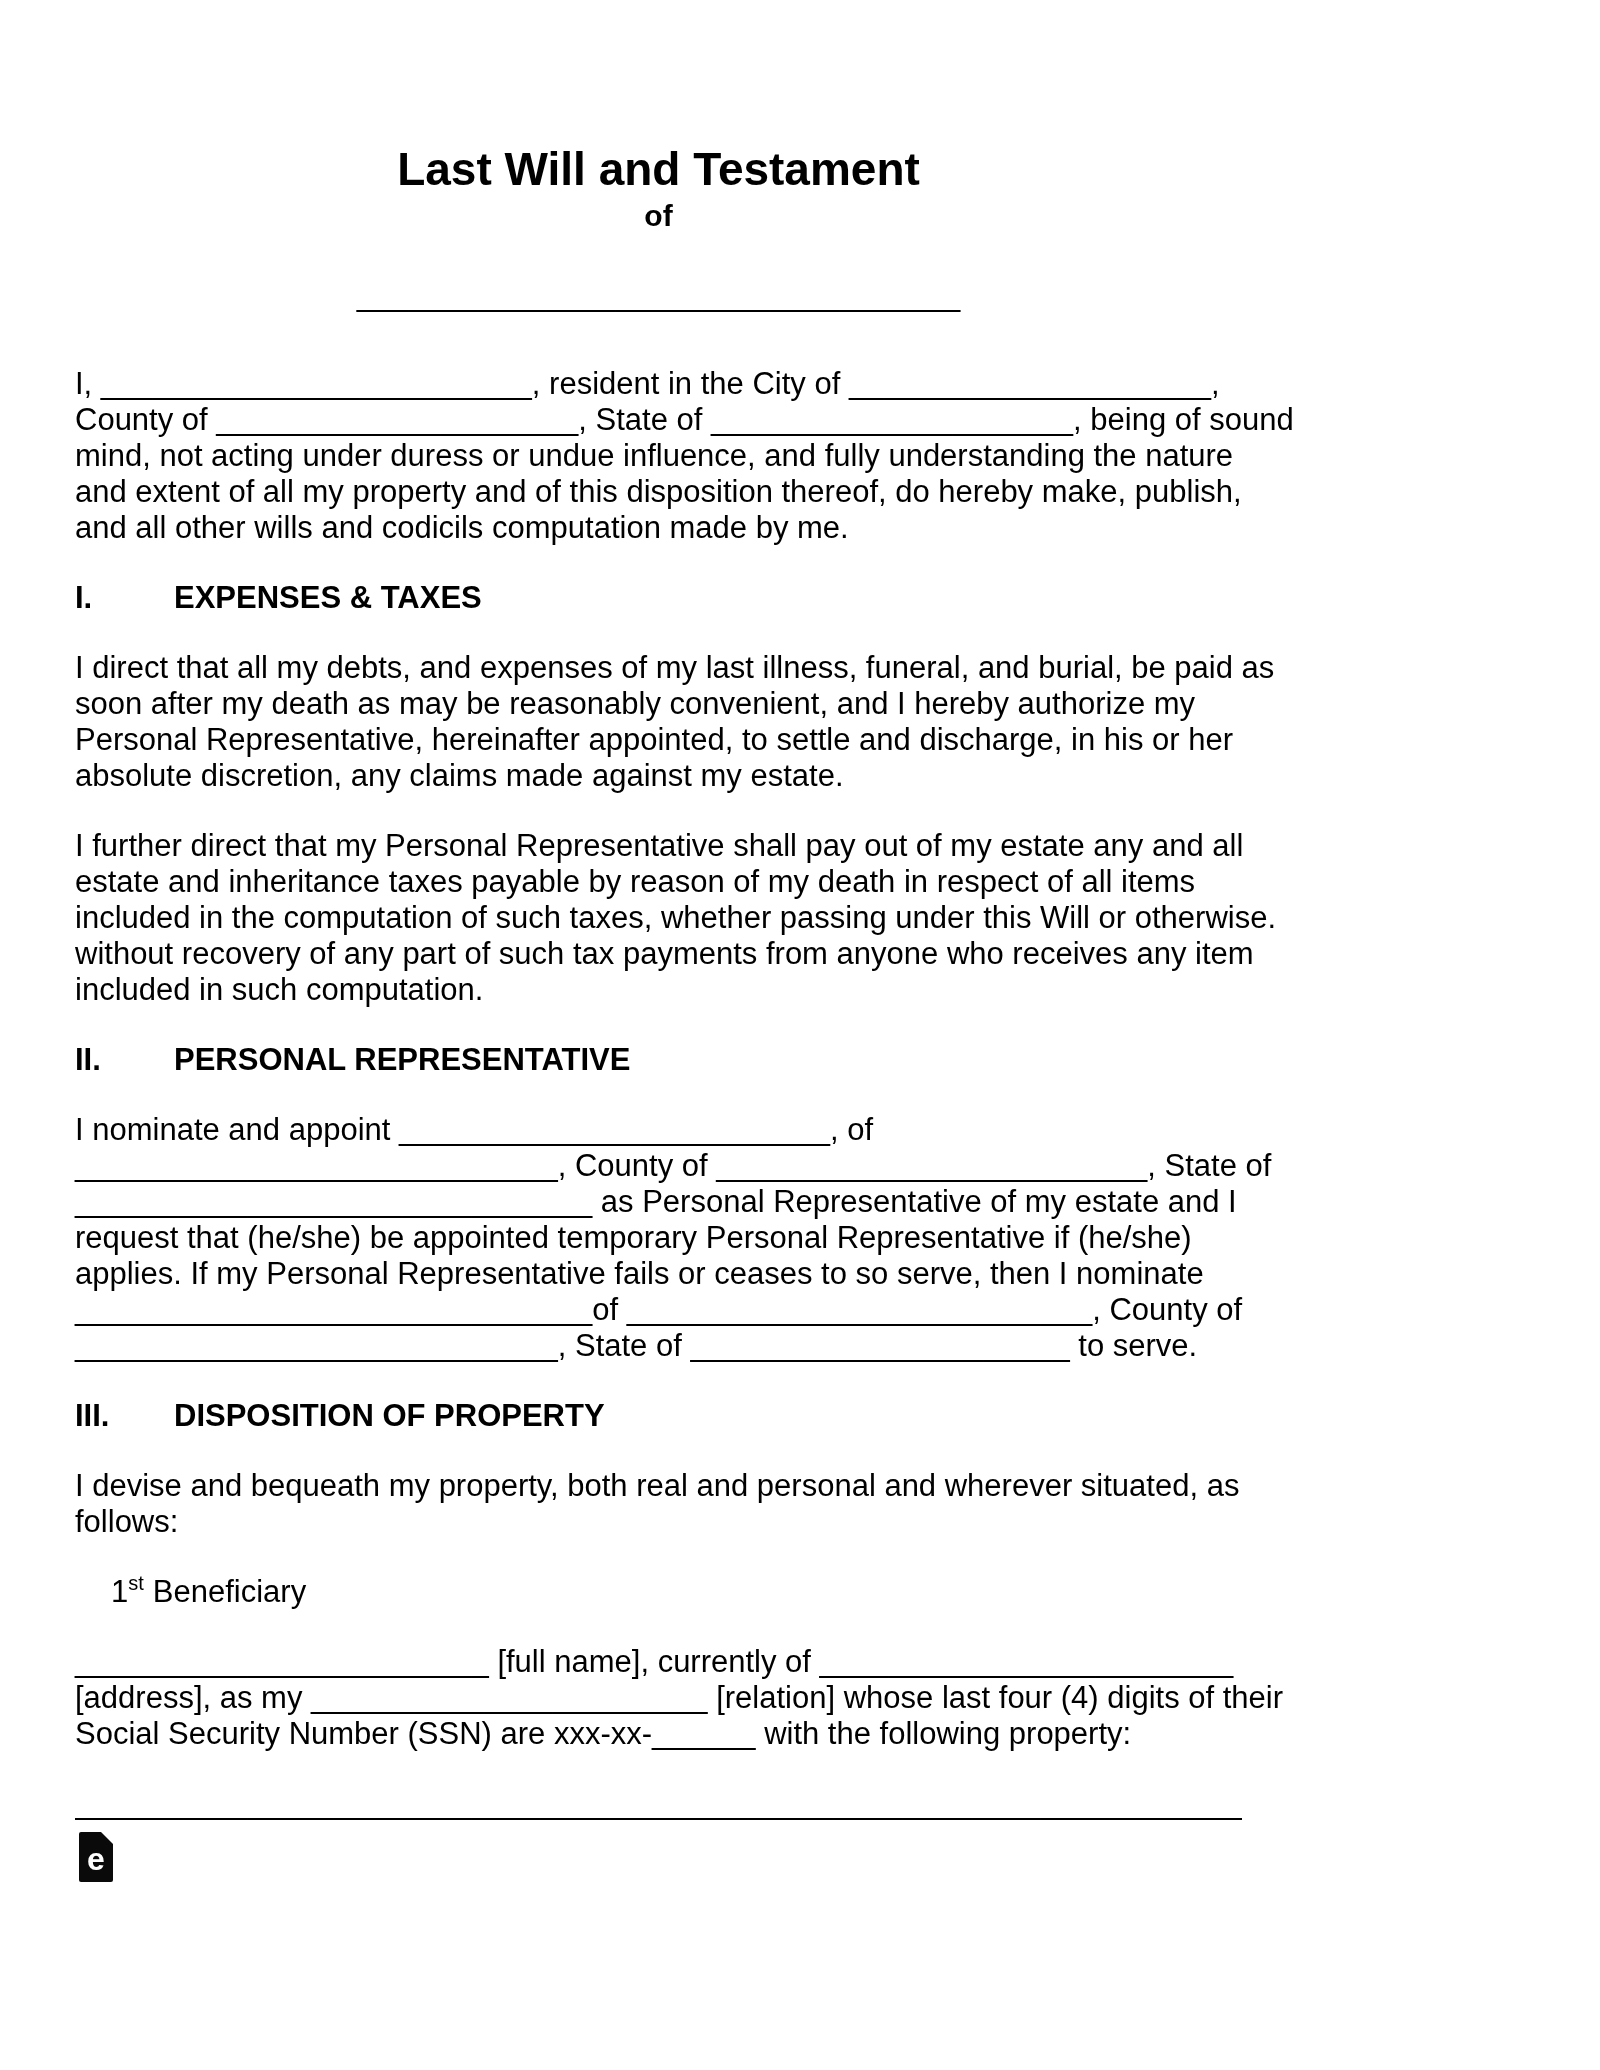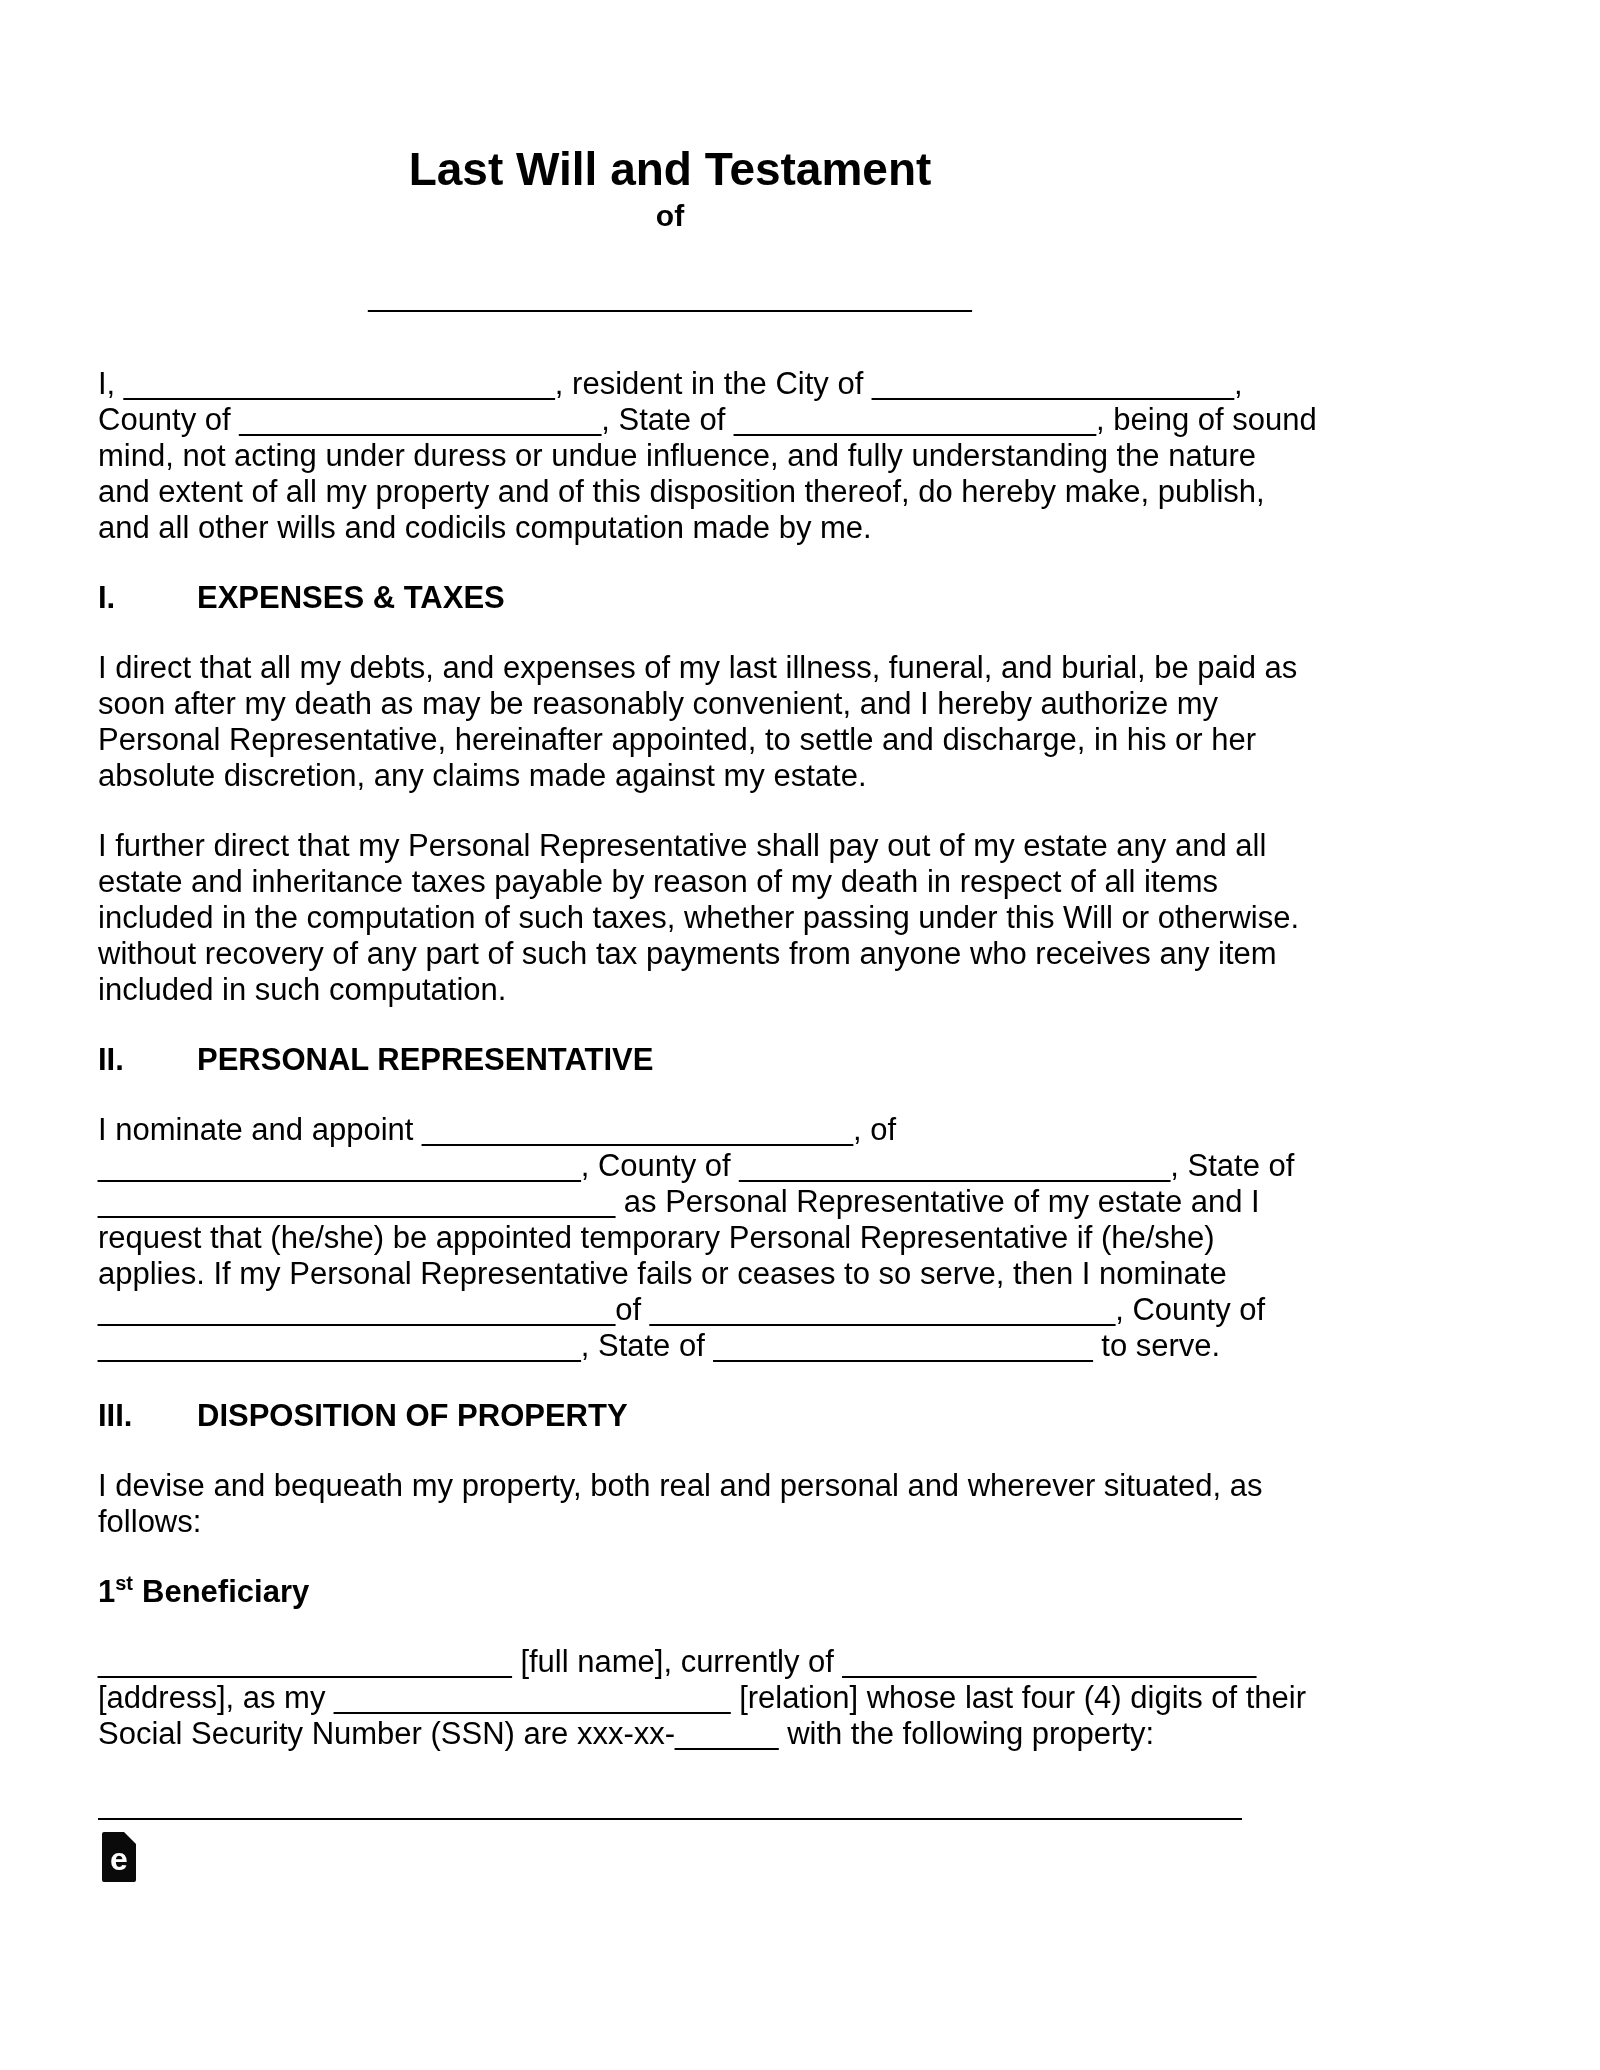--- a/index.html
+++ b/index.html
@@ -8,21 +8,21 @@
     background: #ffffff;
   }
   .page {
     position: relative;
     width: 1428px;
     height: 2070px;
     background: #ffffff;
     color: #000000;
     font-family: "Liberation Sans", sans-serif;
     box-sizing: border-box;
-    padding: 142px 186px 0 98px;
+    padding: 142px 186px 0 75px;
     overflow: hidden;
   }
   .doc-title {
     text-align: center;
     font-size: 46px;
     line-height: 54px;
     font-weight: bold;
     white-space: pre;
   }
   .doc-subtitle {
@@ -57,22 +57,23 @@
     font-weight: bold;
     white-space: pre;
   }
   .sec-num {
     flex: none;
     width: 99px;
   }
   .bene-heading {
     font-size: 31px;
     line-height: 36px;
-    font-weight: bold;
-    white-space: pre;
+    font-weight: normal;
+    white-space: pre;
+    margin-left: 36px;
   }
   .bene-heading sup {
     font-size: 20px;
     line-height: 0;
     position: relative;
     top: -1px;
     vertical-align: super;
   }
   .bene-label {
     margin-left: 9px;

